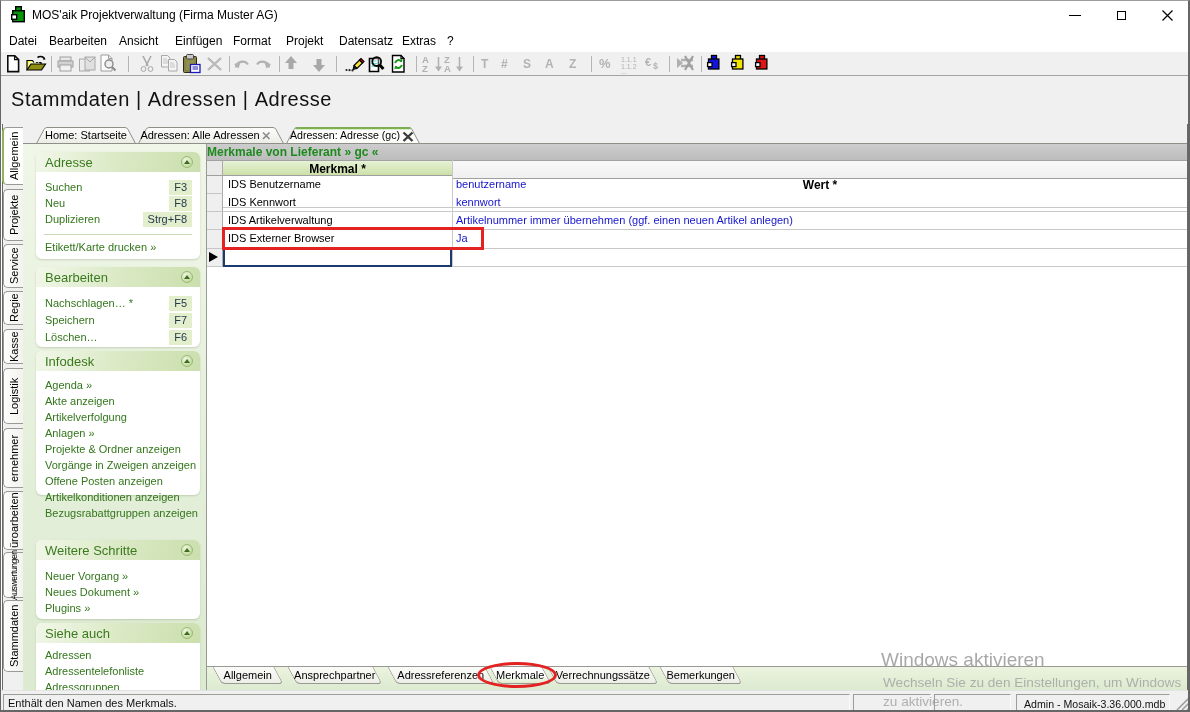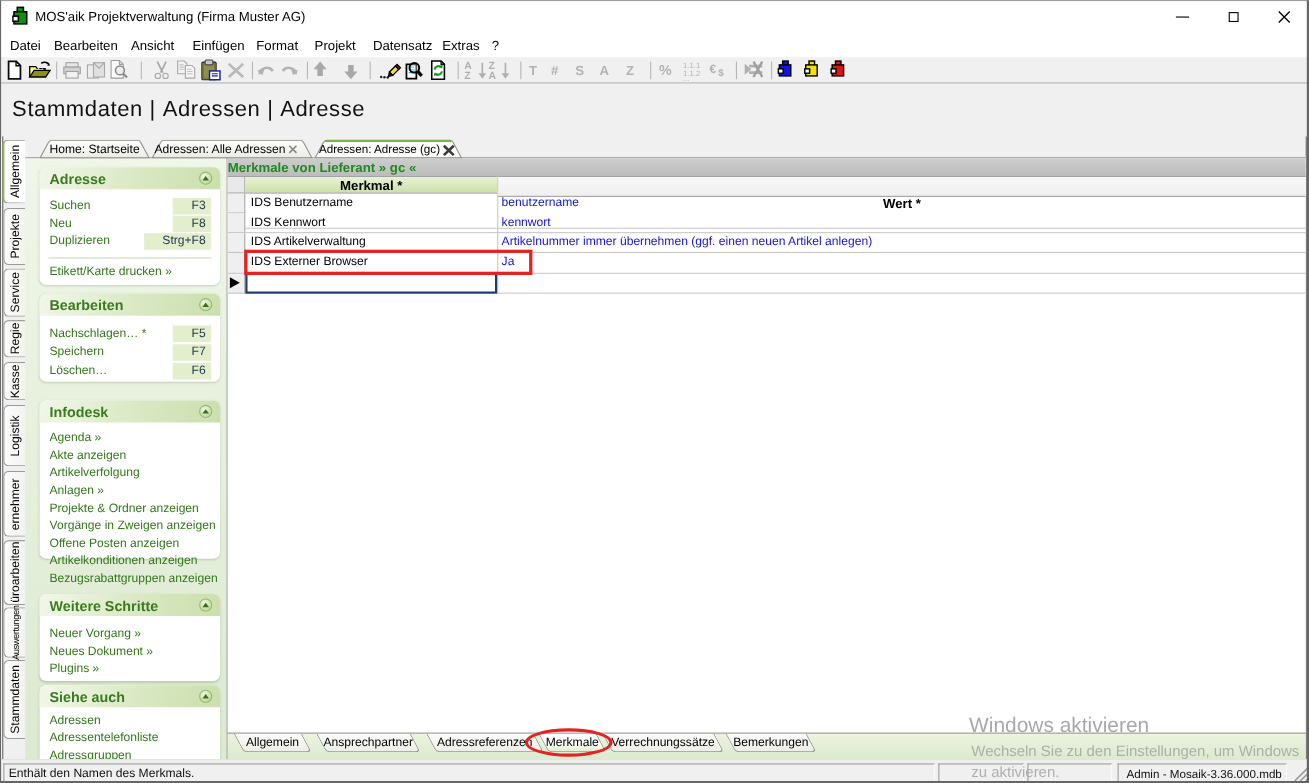--- a/index.html
+++ b/index.html
@@ -23,25 +23,25 @@
   #clientbg { position:absolute; left:2px; top:124px; width:1186px; height:566px; background:#f0f0f0; border-left:1px solid #696969; border-right:1px solid #696969; }
   #tabline { position:absolute; left:3px; top:143px; width:1184px; height:1px; background:#8f8f88; }
   
   .vtab { position:absolute; left:3px; width:20px; background:linear-gradient(to right,#fdfdfd,#f2f2ee); border:1px solid #9a9a94; border-right:none; border-radius:5px 0 0 5px; }
   .vtab .vlbl { position:absolute; left:2px; top:0; bottom:0; width:16px; display:flex; align-items:center; justify-content:center; writing-mode:vertical-rl; transform:rotate(180deg); font-size:11px; color:#000; white-space:nowrap; }
   .vtab.sel { background:#fff; border-left:2px solid #8cb45e; width:21px; left:2px; }
   
   #sidebar { position:absolute; left:23px; top:144px; width:184px; height:546px; background:linear-gradient(#f0f6e8, #dcead0); border-right:1px solid #9a9a94; }
   .panel { position:absolute; left:13px; width:164px; background:#fff; border-radius:6px; box-shadow:0 1px 2px rgba(90,110,70,0.25); }
   .phead { position:relative; height:20px; background:linear-gradient(100deg, #f1f7e8 0%, #d9e8c2 55%, #cbdfae 100%); border-radius:6px 6px 0 0; }
-  .phead .pt { position:absolute; left:9px; top:3px; font-size:13px; font-weight:bold; color:#3a7a1e; }
+  .phead .pt { position:absolute; left:9px; top:3px; font-size:13px; font-weight:normal; color:#3a7a1e; }
   .ptoggle { position:absolute; right:7px; top:4px; width:12px; height:12px; border-radius:50%; background:radial-gradient(circle at 35% 30%, #eef6e0, #b6d28c); border:1px solid #9ab873; }
   .ptoggle:after { content:""; position:absolute; left:2px; top:3px; border-left:3.5px solid transparent; border-right:3.5px solid transparent; border-bottom:4px solid #3a6e1e; }
   .pitem { position:absolute; left:9px; font-size:11px; color:#33761b; }
-  .pchip { position:absolute; right:8px; font-size:11px; color:#243b4e; background:#e3eecd; padding:1px 5px 1px 17px; line-height:13px; text-align:left; }
+  .pchip { position:absolute; right:8px; font-size:11px; color:#243b4e; background:#e3eecd; padding:1px 5px 1px 5px; line-height:13px; text-align:left; }
   .psep { position:absolute; left:8px; right:8px; height:1px; background:#c9d9b5; }
   
   #tablearea { position:absolute; left:207px; top:144px; width:980px; height:522px; background:#fff; }
   #caption { position:absolute; left:207px; top:144px; width:980px; height:16px; background:linear-gradient(#cdcdcd,#bcbcbc); }
   #caption div { text-align:left; font-size:12px; font-weight:bold; color:#1e8a1e; padding-top:1px; }
   .hdrc { position:absolute; top:161px; height:15px; font-size:12px; font-weight:bold; color:#000; text-align:center; }
   .rowhdr { position:absolute; left:207px; width:16px; background:#efefef; border-right:1px solid #ababab; border-bottom:1px solid #c6c6c6; }
   .drow { position:absolute; left:223px; width:964px; border-bottom:1px solid #c9c9c9; }
   .c1 { position:absolute; left:5px; top:2px; font-size:11px; color:#000; }
   .c2 { position:absolute; left:233px; top:2px; font-size:11px; color:#1414cc; }
@@ -349,21 +349,21 @@
         <div class="ptoggle"></div>
       </div>
     <div class="pitem" style="top:30px">Nachschlagen… *</div>
       <div class="pchip" style="top:29px">F5</div>
     <div class="pitem" style="top:47px">Speichern</div>
       <div class="pchip" style="top:46px">F7</div>
     <div class="pitem" style="top:64px">Löschen…</div>
       <div class="pchip" style="top:63px">F6</div>
   </div>
 
-  <div class="panel" style="top:220px;height:144px">
+  <div class="panel" style="top:207px;height:144px">
     <div class="phead">
         <div class="pt">Infodesk</div>
         <div class="ptoggle"></div>
       </div>
     <div class="pitem" style="top:28px">Agenda »</div>
     <div class="pitem" style="top:44px">Akte anzeigen</div>
     <div class="pitem" style="top:60px">Artikelverfolgung</div>
     <div class="pitem" style="top:76px">Anlagen »</div>
     <div class="pitem" style="top:92px">Projekte &amp; Ordner anzeigen</div>
     <div class="pitem" style="top:108px">Vorgänge in Zweigen anzeigen</div>

